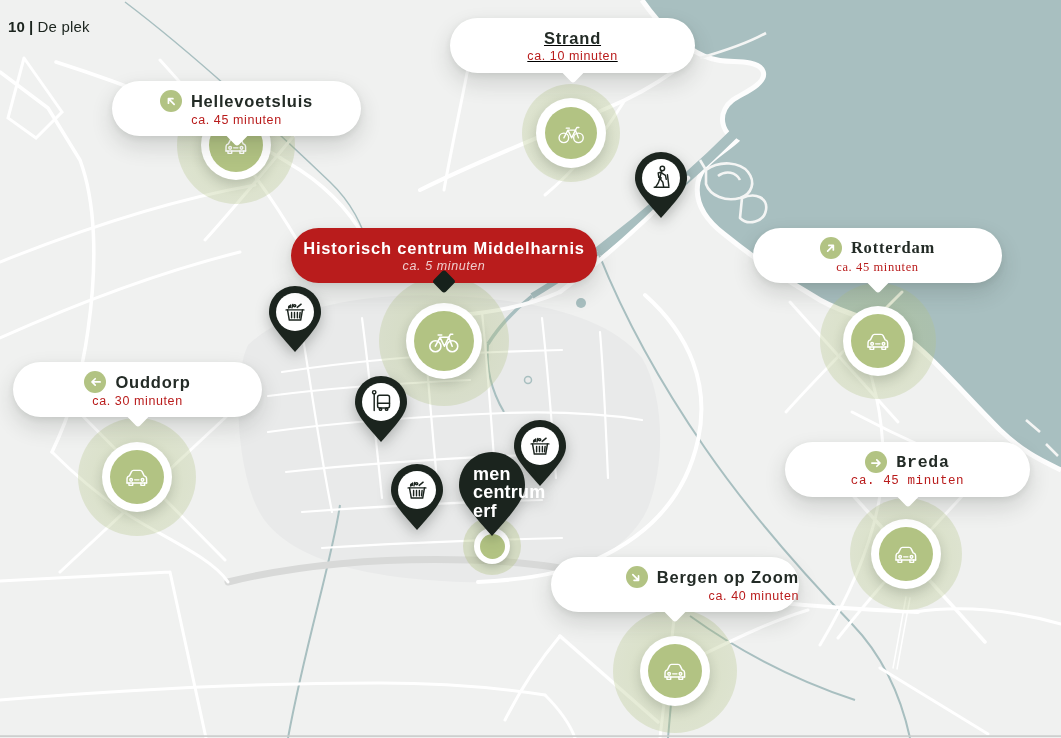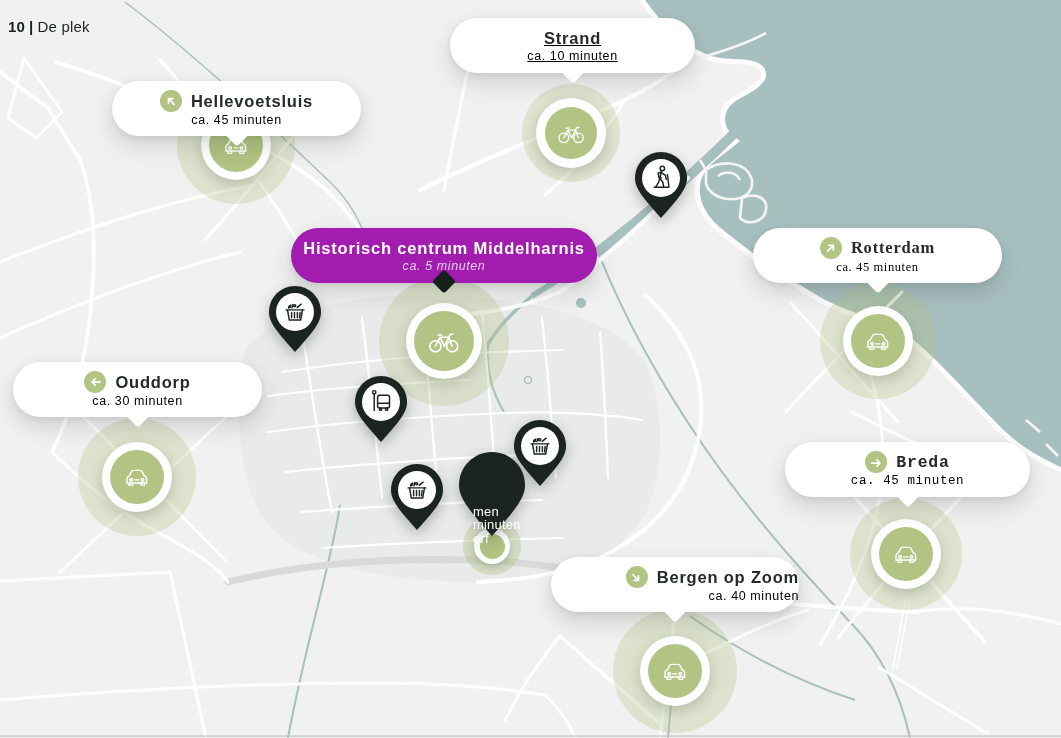--- a/index.html
+++ b/index.html
@@ -41,39 +41,39 @@
   .site-dot .halo{position:absolute;width:58px;height:58px;border-radius:50%;background:rgba(178,195,132,.38);}
   .site-dot .ring{position:relative;width:36px;height:36px;border-radius:50%;background:#fff;
     box-shadow:0 3px 7px rgba(30,40,35,.2);display:grid;place-items:center;}
   .site-dot .disc{width:25px;height:25px;border-radius:50%;background:#b2c383;}
 
   
   .pin{position:absolute;z-index:8;filter:drop-shadow(0 5px 7px rgba(20,30,25,.28));}
   .pin-body{fill:#1b241e;}
   .pin-icon{stroke:#1b241e;fill:none;stroke-width:1.7;stroke-linecap:round;stroke-linejoin:round;}
   .pin-logo .logo-text{
-    position:absolute;left:14px;top:13px;color:#fff;font-weight:400;
-    font-size:13px;line-height:1.02;letter-spacing:.2px;margin-top:40px;
+    position:absolute;left:14px;top:13px;color:#fff;font-weight:700;
+    font-size:18px;line-height:1.02;letter-spacing:.2px;
   }
   .pin-logo .logo-text span{display:block;}
 
   
   .tooltip{
     position:absolute;z-index:20;height:55px;background:#fff;border-radius:28px;
     box-shadow:0 10px 22px rgba(35,45,40,.16), 0 2px 6px rgba(35,45,40,.08);
     display:flex;flex-direction:column;align-items:center;justify-content:center;gap:1px;
   }
   .tooltip::after{
     content:"";position:absolute;left:50%;bottom:-7px;width:17px;height:17px;background:#fff;
     transform:translateX(-50%) rotate(45deg);border-radius:3px;z-index:-1;
   }
   .tooltip .row{display:flex;align-items:center;gap:9px;}
   .tooltip .title{font-size:16.5px;font-weight:600;color:#232b26;letter-spacing:.8px;}
-  .tooltip .subtitle{font-size:12.5px;color:#000000;letter-spacing:.6px;}
-  .tooltip.dark{background:#a21caf;}
+  .tooltip .subtitle{font-size:12.5px;color:#b91c1c;letter-spacing:.6px;}
+  .tooltip.dark{background:#b91c1c;}
   .tooltip.dark::after{background:#16211b;}
   .tooltip.dark .title{color:#fff;}
   .tooltip.dark .subtitle{color:rgba(255,255,255,.78);font-style:italic;}
   .dir{
     width:22px;height:22px;border-radius:50%;background:#b2c383;display:grid;place-items:center;flex:0 0 auto;
   }
   .dir svg{width:13px;height:13px;stroke:#fff;fill:none;stroke-width:2.1;stroke-linecap:round;stroke-linejoin:round;}
   .rot-nw{transform:rotate(-90deg);} .rot-ne{transform:rotate(0deg);}
   .rot-w{transform:rotate(225deg);}  .rot-e{transform:rotate(45deg);}
   .rot-se{transform:rotate(90deg);}
@@ -347,21 +347,21 @@
       </g>
   </svg>
 </div>
 
 <div class="pin pin-logo" style="left:459px;top:452px;">
   <svg viewBox="0 0 52 66" width="66" height="84" preserveAspectRatio="none">
     <use href="#pin-shape" class="pin-body"></use>
   </svg>
   <div class="logo-text">
     <span>men</span>
-    <span>minuten</span>
+    <span>centrum</span>
     <span>erf</span>
   </div>
 </div>
 
 <div class="tooltip" style="left:112px;top:33px;width:249px;margin-top:48px;">
   <div class="row">
     <span class="dir">
         <svg viewBox="0 0 16 16" class="rot-nw">
           <use href="#icon-arrow-ne"></use>
         </svg>

